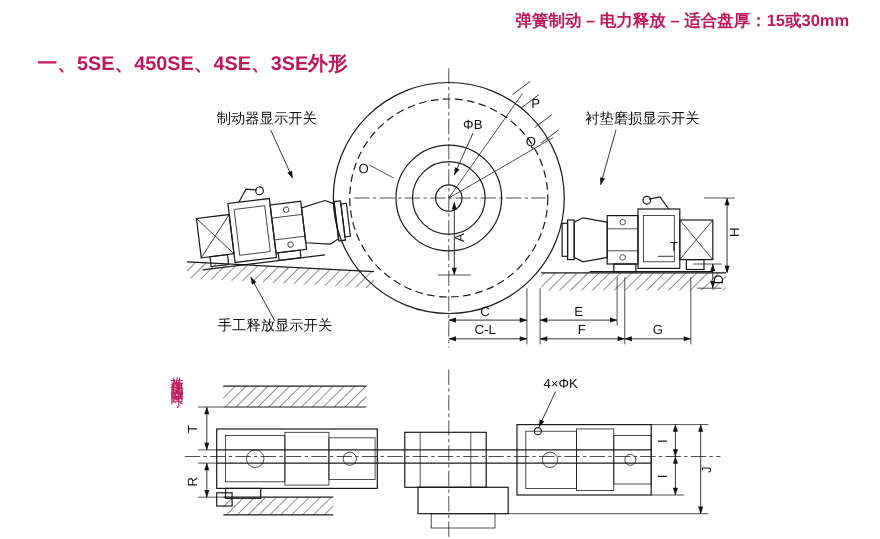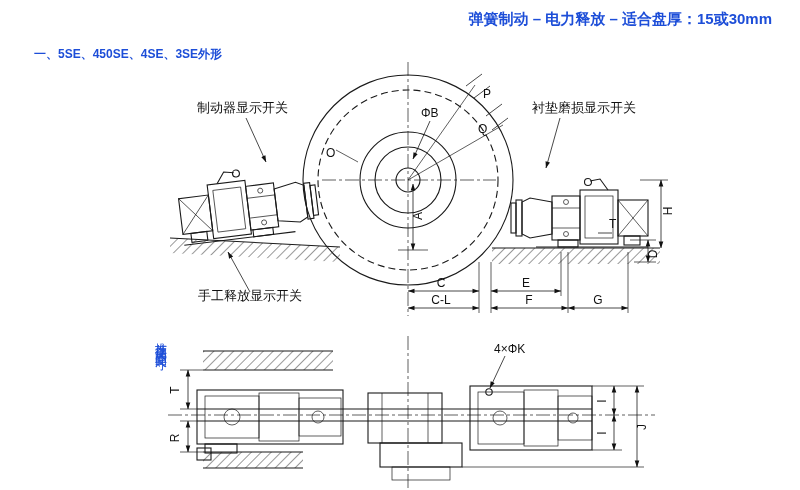--- a/index.html
+++ b/index.html
@@ -1,19 +1,19 @@
 <!DOCTYPE html>
 <html><head>
 <meta charset="utf-8">
 <style>
   html,body{margin:0;padding:0;background:#fff;}
   #page{position:relative;width:800px;height:490px;background:#ffffff;overflow:hidden;
-        font-family:"Liberation Sans","DejaVu Sans",sans-serif;color:#1d4ed8;}
+        font-family:"Liberation Sans","DejaVu Sans",sans-serif;color:#be185d;}
   .hdr-title{position:absolute;top:10px;right:28px;font-size:15px;font-weight:bold;white-space:nowrap;}
-  .sec-head{position:absolute;top:46px;left:34px;font-size:12px;font-weight:bold;white-space:nowrap;}
+  .sec-head{position:absolute;top:46px;left:34px;font-size:18px;font-weight:bold;white-space:nowrap;}
   .vnote{position:absolute;left:152px;top:333px;height:142px;
          writing-mode:vertical-rl;text-orientation:upright;
          font-size:12px;letter-spacing:2px;}
   svg{position:absolute;left:0;top:0;}
   .ln{fill:none;stroke:#1a1a1a;stroke-width:1.1;}
   .thin{fill:none;stroke:#1a1a1a;stroke-width:0.7;}
   .dash{stroke-dasharray:7 4;}
   .cl{fill:none;stroke:#1a1a1a;stroke-width:0.7;stroke-dasharray:14 3 3 3;}
   .dim{fill:none;stroke:#1a1a1a;stroke-width:0.8;}
   .darr{fill:none;stroke:#1a1a1a;stroke-width:0.8;marker-start:url(#arr);marker-end:url(#arr);}

